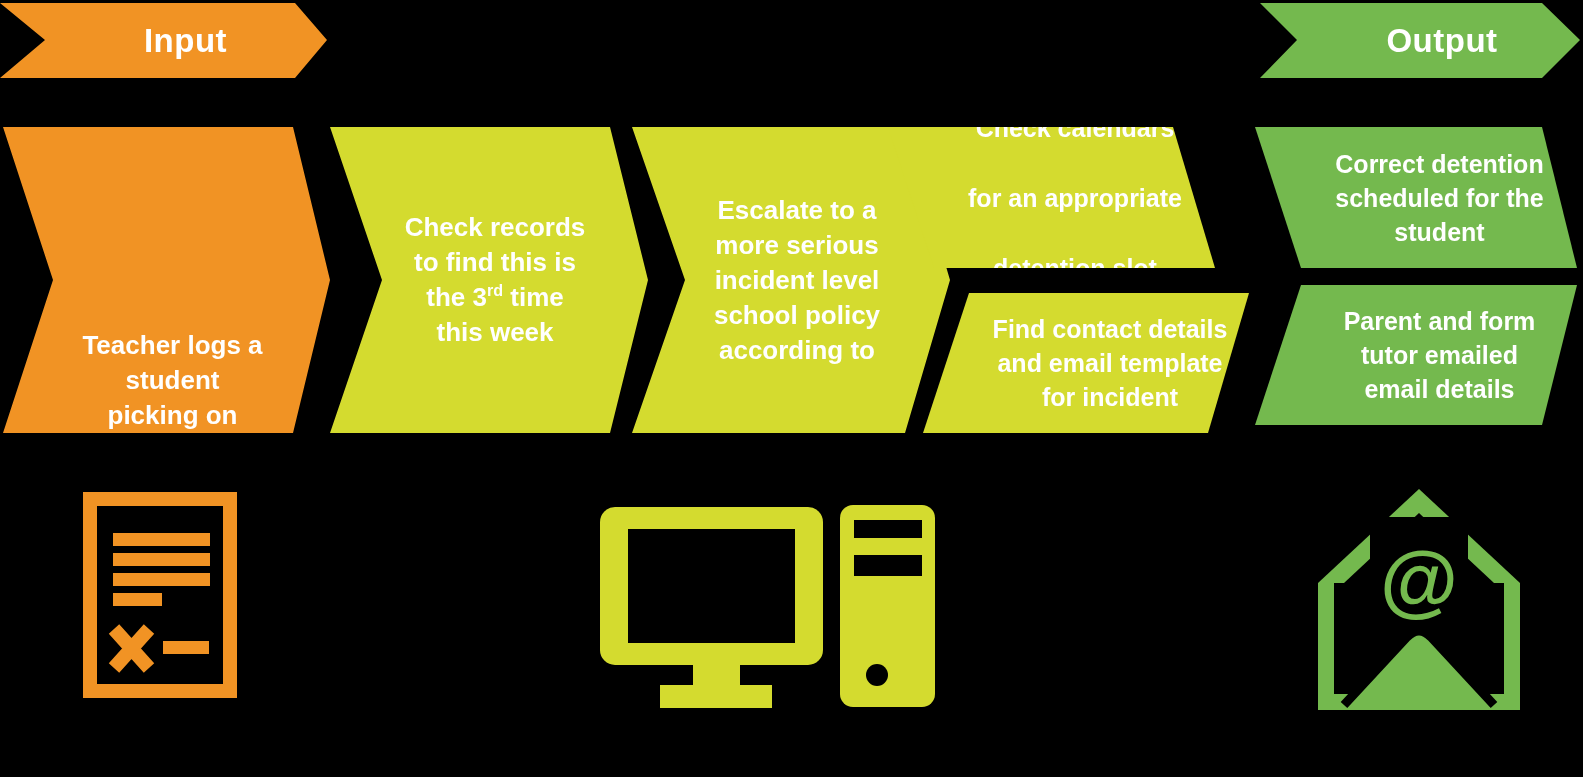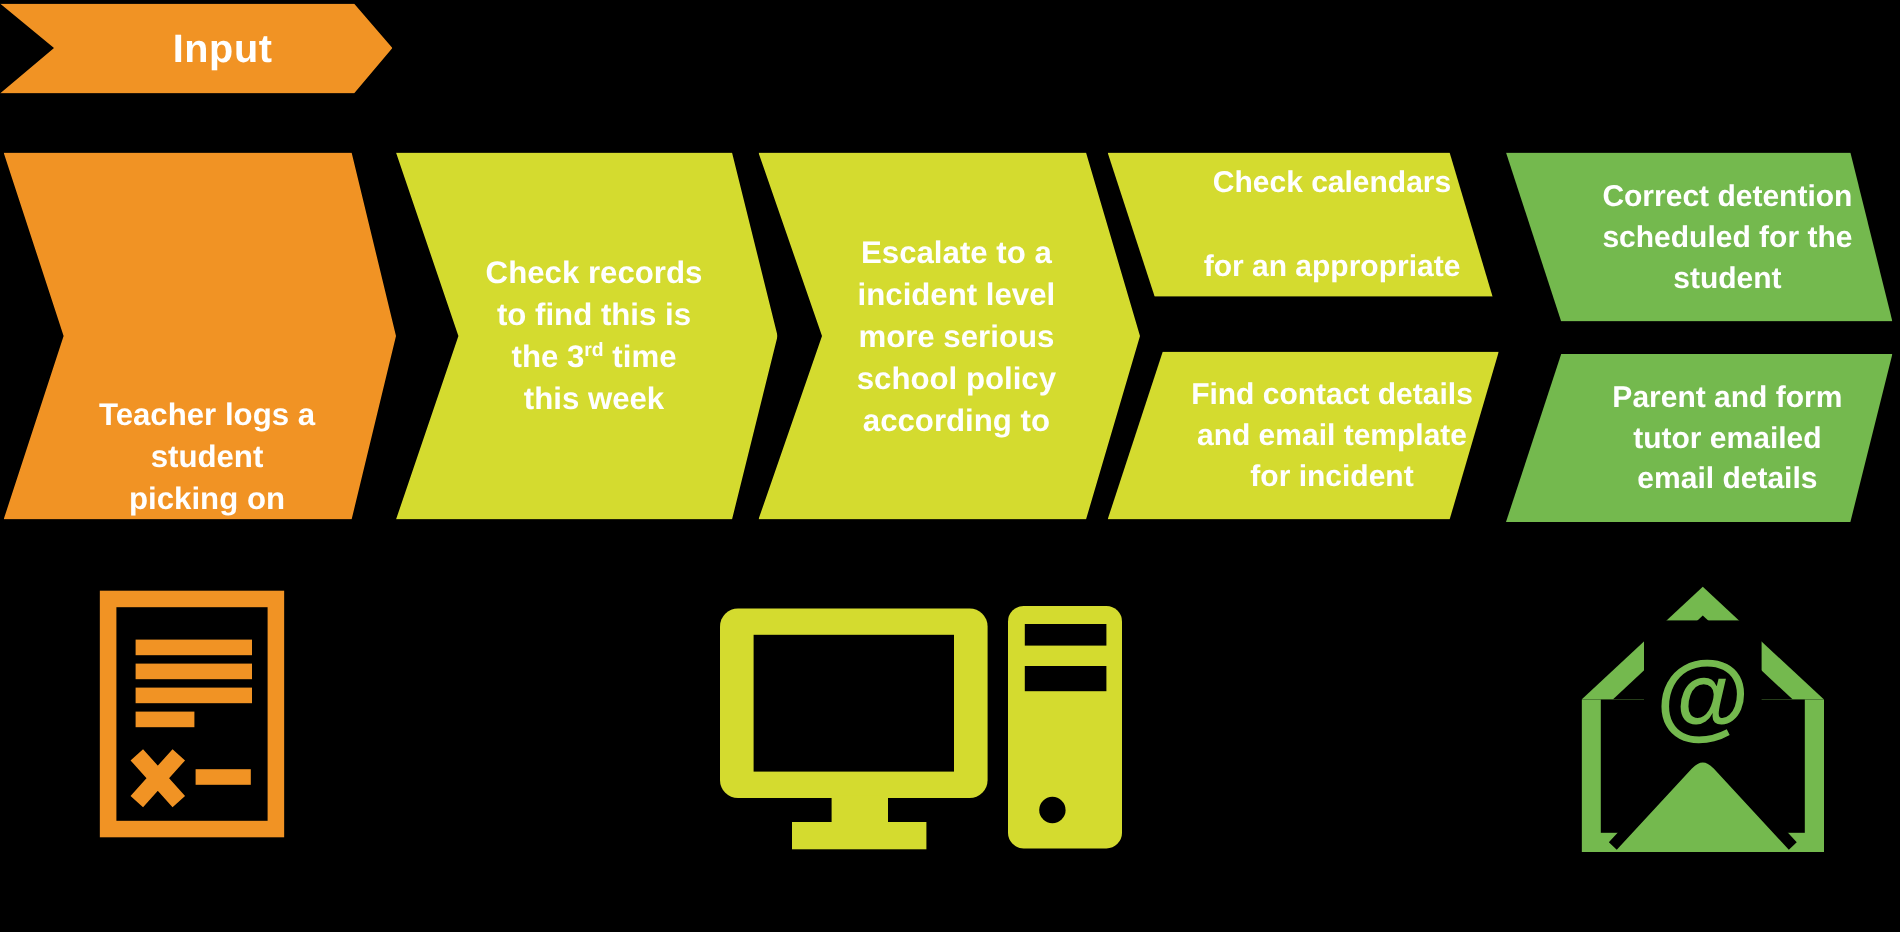--- a/index.html
+++ b/index.html
@@ -53,27 +53,27 @@
   .chev-2 { left: 330px; width: 318px; background: var(--lime);
     clip-path: polygon(0 0, 280px 0, 318px 153px, 280px 306px, 0 306px, 52px 153px); }
   .chev-3 { left: 632px; width: 318px; background: var(--lime);
     clip-path: polygon(0 0, 273px 0, 318px 153px, 273px 306px, 0 306px, 53px 153px); }
 
   .half-chevron {
     font-size: 25px;
     font-weight: bold;
     line-height: 34px;
   }
-  .chev-4-top { left: 923px; top: 127px; width: 330px; height: 120px; background: var(--lime);
+  .chev-4-top { left: 888px; top: 127px; width: 330px; height: 141px; background: var(--lime);
     clip-path: polygon(0 0, 285px 0, 327px 141px, 46px 141px); gap: 36px; }
   .chev-4-bottom { left: 923px; top: 293px; width: 330px; height: 140px; background: var(--lime);
     clip-path: polygon(46px 0, 326px 0, 285px 140px, 0 140px); }
   .chev-5-top { left: 1255px; top: 127px; width: 325px; height: 141px; background: var(--green);
     clip-path: polygon(0 0, 287px 0, 322px 141px, 46px 141px); }
-  .chev-5-bottom { left: 1255px; top: 295px; width: 325px; height: 140px; background: var(--green);
+  .chev-5-bottom { left: 1255px; top: 285px; width: 325px; height: 140px; background: var(--green);
     clip-path: polygon(46px 0, 322px 0, 287px 140px, 0 140px); }
 
   .line { display: block; }
   sup { font-size: 0.62em; line-height: 0; }
 
   .icon {
     position: absolute;
   }
   .icon-document { left: 83px;  top: 492px; width: 154px; height: 206px; color: var(--orange); }
   .icon-computer { left: 600px; top: 505px; width: 335px; height: 203px; color: var(--lime); }
@@ -81,45 +81,49 @@
   .icon svg { display: block; width: 100%; height: 100%; }
 </style>
 </head>
 <body>
 
 <div class="canvas">
 
   <div class="shape header-arrow header-input">
     <span>Input</span>
   </div>
+  <div class="shape header-arrow header-output">
+    <span>Output</span>
+  </div>
 
   <div class="shape body-chevron chev-1">
     <span class="line">Teacher logs a</span>
     <span class="line">student</span>
     <span class="line">picking on</span>
   </div>
 
   <div class="shape body-chevron chev-2">
     <span class="line">Check records</span>
     <span class="line">to find this is</span>
     <span class="line"><span>the 3</span><sup>rd</sup><span> time</span></span>
     <span class="line">this week</span>
   </div>
 
   <div class="shape body-chevron chev-3">
     <span class="line">Escalate to a</span>
+    <span class="line">more serious</span>
     <span class="line">incident level</span>
-    <span class="line">more serious</span>
     <span class="line">school policy</span>
     <span class="line">according to</span>
   </div>
 
   <div class="shape half-chevron chev-4-top">
     <span class="line">Check calendars</span>
     <span class="line">for an appropriate</span>
+    <span class="line">detention slot</span>
   </div>
 
   <div class="shape half-chevron chev-4-bottom">
     <span class="line">Find contact details</span>
     <span class="line">and email template</span>
     <span class="line">for incident</span>
   </div>
 
   <div class="shape half-chevron chev-5-top">
     <span class="line">Correct detention</span>

